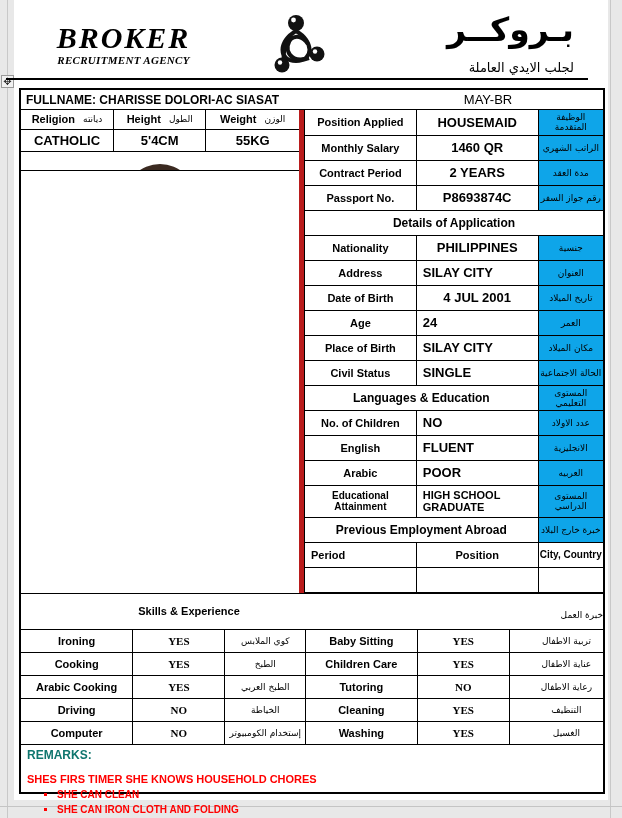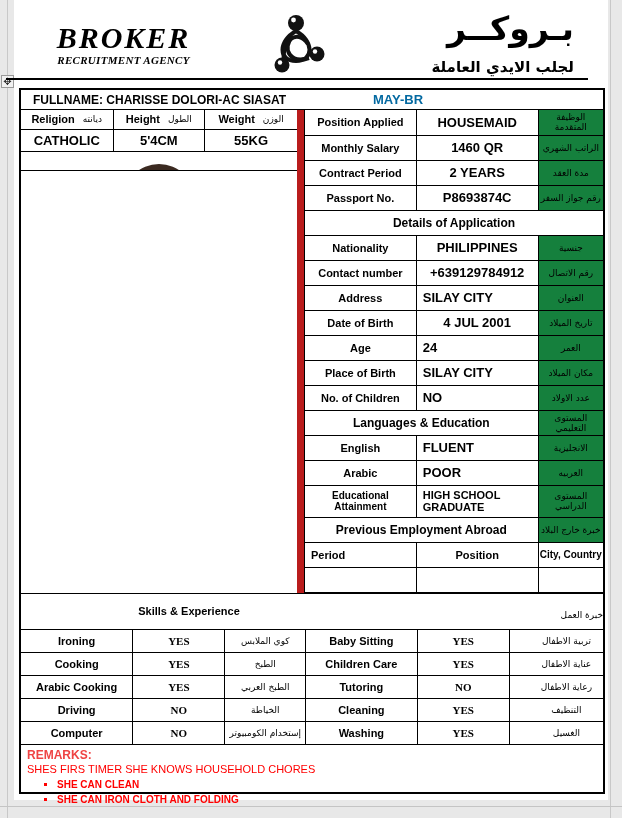--- a/index.html
+++ b/index.html
@@ -69,22 +69,22 @@
     font-size: 11px; font-weight: bold; font-style: italic;
     letter-spacing: 0.3px; margin-top: 1px;
   }
   #brand-logo { width: 110px; display:flex; align-items:center; justify-content:center; }
   #brand-ar { flex: 1; text-align: right; padding-right: 14px; }
   #brand-ar-name {
     font-size: 33px; font-weight: bold; direction: rtl;
     font-family: "DejaVu Sans", sans-serif; line-height: 1.05;
   }
   #brand-ar-sub {
-    font-size: 15px; direction: rtl;
-    font-family: "DejaVu Sans", sans-serif; margin-top: 12px; font-weight: bold;
+    font-size: 13px; direction: rtl;
+    font-family: "DejaVu Sans", sans-serif; margin-top: 12px;
   }
 
   
   #frame {
     position: absolute;
     left: 19px; top: 88px;
     width: 586px; height: 706px;
     border: 2px solid #000;
     background: #fff;
   }
@@ -93,26 +93,26 @@
   .valL  { font-weight: bold; text-align: left; font-size: 13px; padding-left: 6px; }
   .ar    { font-family: "DejaVu Sans", sans-serif; direction: rtl; text-align: center;
            font-size: 9px; }
   .sect  { font-weight: bold; text-align: center; font-size: 12px; }
 
   
   #name-bar {
     height: 20px; border-bottom: 1px solid #000;
     display: flex; align-items: center;
   }
-  #fullname { font-size: 12px; font-weight: bold; padding-left: 12px; flex: 1; }
-  #code { font-size: 13px; font-weight: bold; color: #0369a1; width: 230px; text-align: left; }
+  #fullname { font-size: 12px; font-weight: bold; padding-left: 5px; flex: 1; }
+  #code { font-size: 13px; font-weight: normal; color: #000000; width: 230px; text-align: center; }
 
   
   #body-split { display: flex; width: 100%; }
-  #left-col  { width: 283px; border-right: 7px solid #b91c1c; }
+  #left-col  { width: 283px; border-right: 5px solid #b91c1c; }
   #right-col { width: 299px; }
 
   
   #bio { width: 100%; border-collapse: collapse; }
   #bio td { border: 1px solid #000; border-top: 0; border-left: 0; height: 19px; }
   #bio td:last-child { border-right: 0; }
   .bio-head { display:flex; align-items:center; justify-content:center; gap:8px; }
   .bio-head .en { font-size: 11px; font-weight: bold; }
   .bio-head .arx { font-family: "DejaVu Sans", sans-serif; font-size: 9px; direction: rtl; }
 
@@ -125,43 +125,43 @@
   .hair-back { position:absolute; left:44px; top:6px; width:72px; height:98px;
                background:#3b2a21; border-radius:36px 36px 30px 30px; }
 
   
   #detail { width: 100%; border-collapse: collapse; padding-left: 16px; }
   #detail td { border: 1px solid #000; border-top: 0; border-right: 0; }
   #detail td:last-child { border-right: 0; }
   #detail tr td { height: 25px; }
   .c-lbl { width: 112px; }
   .c-val { width: 122px; }
-  .c-ar  { width: 65px; background: #15803d; }
+  .c-ar  { width: 65px; background: #0ea5e9; }
 
   
   #skills-head { display: flex; width: 100%; border-top: 1px solid #000; height: 36px; }
   #skills-head .sh-en { width: 336px; text-align: center; font-size: 11px; font-weight: bold;
                         display:flex; align-items:center; justify-content:center; line-height:1.15;}
   #skills-head .sh-ar { flex:1; text-align: left; padding-left: 18px; font-size: 9px;
                         font-family:"DejaVu Sans", sans-serif; direction: rtl;
                         display:flex; align-items:center;margin-top:8px; }
   #skills { width: 100%; border-collapse: collapse; }
   #skills td { border: 1px solid #000; border-right: 0; border-bottom: 0; height: 23px; }
   #skills tr:first-child td { border-top: 1px solid #000; }
   #skills td:first-child { border-left: 0; margin-left: 36px; }
   .sk-name { width: 115px; text-align: center; font-size: 11px; font-weight: bold; }
   .sk-val  { width: 96px;  text-align: center; font-size: 11px; font-weight: bold; font-family: Liberation Serif, serif; }
   .sk-ar   { width: 83px;  text-align: center; font-size: 9px;
              font-family: "DejaVu Sans", sans-serif; direction: rtl; }
   .sk-ar2  { width: 96px; padding-left: 21px; }
 
   
   #remarks { border-top: 1px solid #000; padding: 3px 6px 0 6px; height: 112px; }
-  #remarks-title { font-size: 12px; font-weight: bold; color: #ef4444; }
-  #remarks-lead  { font-size: 11px; font-weight: normal; color: #ff0000; margin-top: 1px; }
+  #remarks-title { font-size: 12px; font-weight: bold; color: #0f766e; }
+  #remarks-lead  { font-size: 11px; font-weight: bold; color: #ff0000; margin-top: 11px; }
   #remarks-list  { margin: 2px 0 0 0; padding-left: 30px; }
   #remarks-list li { font-size: 10px; font-weight: bold; color: #ff0000;
                      line-height: 15px; list-style: square; }
 </style>
 </head>
 <body>
 
 <div id="canvas">
 
   <div id="left-rule"></div>
@@ -275,53 +275,53 @@
           <tr>
             <td colspan="3" class="sect">Details of Application</td>
           </tr>
 
           <tr>
             <td class="lbl c-lbl">Nationality</td>
             <td class="val c-val">PHILIPPINES</td>
             <td class="ar c-ar">جنسية</td>
           </tr>
           <tr>
-            <td class="lbl c-lbl">Contact number</td>
-            <td class="val c-val">+639129784912</td>
-            <td class="ar c-ar">رقم الاتصال</td>
-          </tr>
-          <tr>
             <td class="lbl c-lbl">Address</td>
             <td class="valL c-val">SILAY CITY</td>
             <td class="ar c-ar">العنوان</td>
           </tr>
           <tr>
             <td class="lbl c-lbl">Date of Birth</td>
             <td class="val c-val">4 JUL 2001</td>
             <td class="ar c-ar">تاريخ الميلاد</td>
           </tr>
           <tr>
             <td class="lbl c-lbl">Age</td>
             <td class="valL c-val">24</td>
             <td class="ar c-ar">العمر</td>
           </tr>
           <tr>
             <td class="lbl c-lbl">Place of Birth</td>
             <td class="valL c-val">SILAY CITY</td>
             <td class="ar c-ar">مكان الميلاد</td>
           </tr>
           <tr>
+            <td class="lbl c-lbl">Civil  Status</td>
+            <td class="valL c-val">SINGLE</td>
+            <td class="ar c-ar">الحالة الاجتماعية</td>
+          </tr>
+          <tr>
+            <td colspan="2" class="sect">Languages &amp; Education</td>
+            <td class="ar c-ar">المستوى التعليمي</td>
+          </tr>
+
+          <tr>
             <td class="lbl c-lbl">No. of Children</td>
             <td class="valL c-val">NO</td>
             <td class="ar c-ar">عدد الاولاد</td>
-          </tr>
-
-          <tr>
-            <td colspan="2" class="sect">Languages &amp; Education</td>
-            <td class="ar c-ar">المستوى التعليمي</td>
           </tr>
 
           <tr>
             <td class="lbl c-lbl">English</td>
             <td class="valL c-val">FLUENT</td>
             <td class="ar c-ar">الانجليزية</td>
           </tr>
           <tr>
             <td class="lbl c-lbl">Arabic</td>
             <td class="valL c-val">POOR</td>

